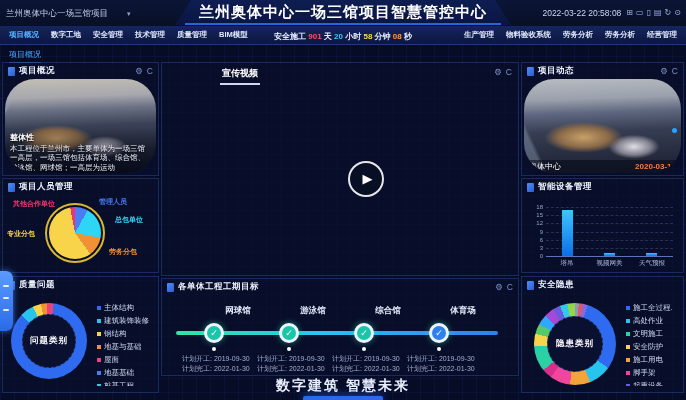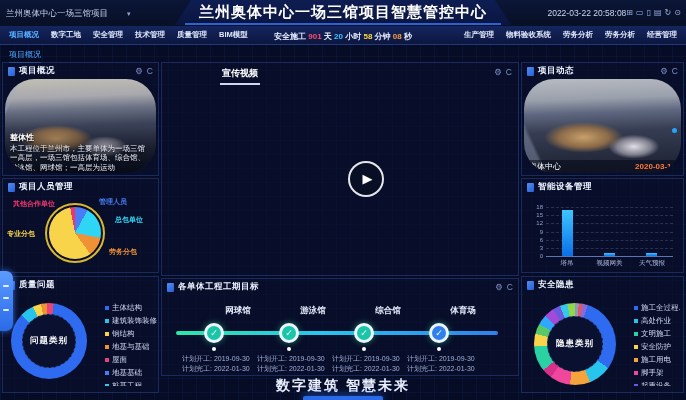--- a/index.html
+++ b/index.html
@@ -12,21 +12,21 @@
   
   .hdr{position:absolute;top:0;left:0;right:0;height:26px;background:linear-gradient(180deg,#0b1536,#081026);}
   .hdr-left{position:absolute;left:6px;top:8px;font-size:8.5px;color:#c8d2ef;display:flex;gap:19px;align-items:center;cursor:pointer;}
   .hdr-left .caret{font-size:7px;color:#8fa3d0;}
   .hdr-center{position:absolute;left:50%;top:0;transform:translateX(-50%);width:336px;height:25px;
     background:linear-gradient(180deg,#0e1d52,#0a1540);
     clip-path:polygon(16px 0,calc(100% - 16px) 0,100% 100%,0 100%);
     display:flex;align-items:center;justify-content:center;}
   .hdr-center .ul{position:absolute;bottom:0;left:10px;right:10px;height:2px;background:#2c62d8;}
   .hdr-center h1{margin:0;font-size:15px;font-weight:bold;color:#ffffff;letter-spacing:1px;white-space:nowrap;}
-  .hdr-right{position:absolute;right:5px;top:8px;display:flex;align-items:center;}
+  .hdr-right{position:absolute;right:5px;top:8px;display:flex;gap:5px;align-items:center;}
   .hdr-right .time{font-size:8.5px;color:#cdd6f0;}
   .tray{display:flex;gap:3px;}
   .tray span{font-size:8px;color:#9fb4e8;cursor:pointer;line-height:10px;}
   
   .nav{position:absolute;top:26px;left:0;right:0;height:19px;background:linear-gradient(180deg,#15255f,#0c173f);border-bottom:1px solid #23397e;}
   .tabs-l{position:absolute;left:3px;top:0;height:18px;display:flex;align-items:center;}
   .tabs-r{position:absolute;right:3px;top:0;height:18px;display:flex;align-items:center;}
   .tab{padding:0 6px;font-size:7.5px;font-weight:bold;color:#dfe6fa;white-space:nowrap;cursor:pointer;}
   .tab.active{color:#54b0ff;}
   .counter{position:absolute;left:50%;transform:translateX(-50%);top:5px;font-size:8px;font-weight:bold;color:#e6ecff;white-space:nowrap;}
@@ -84,21 +84,21 @@
   .pl{position:absolute;font-size:7px;font-weight:bold;white-space:nowrap;}
   .pl0{left:10px;top:20px;} .pl1{left:96px;top:18px;} .pl2{left:112px;top:36px;}
   .pl3{left:106px;top:68px;} .pl4{left:4px;top:50px;}
   
   .donut{position:absolute;border-radius:50%;}
   .q-donut{left:8px;top:26px;width:76px;height:76px;background:conic-gradient(#e8447a 0 2%,#2e6bf0 2% 87%,#27c5ee 87% 93%,#f8d44a 93% 96.5%,#f09135 96.5% 99%,#e8447a 99% 100%);}
   .q-donut::after{content:"";position:absolute;inset:11px;border-radius:50%;background:#0a1130;border:1px dashed rgba(90,130,220,.45);}
   .s-donut{left:12px;top:26px;width:82px;height:82px;background:conic-gradient(#8d9bb5 0 1.5%,#e05667 1.5% 3%,#8a6ad8 3% 5%,#2e6bf0 5% 35%,#27c5ee 35% 44%,#f5a33b 44% 52%,#f0479c 52% 60%,#d8308a 60% 64%,#2ad1a3 64% 74%,#f8d44a 74% 79%,#58c868 79% 83%,#2fa8ff 83% 87%,#a44ad8 87% 91%,#6a5ae0 91% 94%,#35c8e8 94% 97%,#90d84a 97% 100%);}
   .s-donut::after{content:"";position:absolute;inset:13px;border-radius:50%;background:#0a1130;border:1px dashed rgba(90,130,220,.45);}
   .d-label{position:absolute;z-index:2;left:0;right:0;top:50%;transform:translateY(-50%);text-align:center;font-size:8.5px;color:#fff;font-weight:bold;letter-spacing:1px;}
-  .lgs{position:absolute;top:24px;bottom:6px;overflow:hidden;margin-left:8px;}
+  .lgs{position:absolute;top:24px;bottom:6px;overflow:hidden;}
   .q-lgs{left:94px;} .s-lgs{left:104px;}
   .lg{display:flex;align-items:center;gap:3px;height:13px;font-size:7.5px;color:#cfd9f2;white-space:nowrap;}
   .lg i{width:4px;height:4px;flex:none;}
   
   .chart{position:absolute;left:24px;right:10px;top:28px;bottom:16px;}
   .gl{position:absolute;left:0;right:0;height:0;border-top:1px dashed rgba(110,130,190,.3);}
   .gl.base{border-top:1px solid #5a74b8;}
   .yt{position:absolute;left:-18px;width:15px;text-align:right;font-size:6px;color:#8fa3d0;transform:translateY(-50%);}
   .col{position:absolute;bottom:0;width:0;height:100%;}
   .col .bar{position:absolute;bottom:0;left:-5.5px;width:11px;background:linear-gradient(180deg,#3ec6ff,#0b6fe8);}

